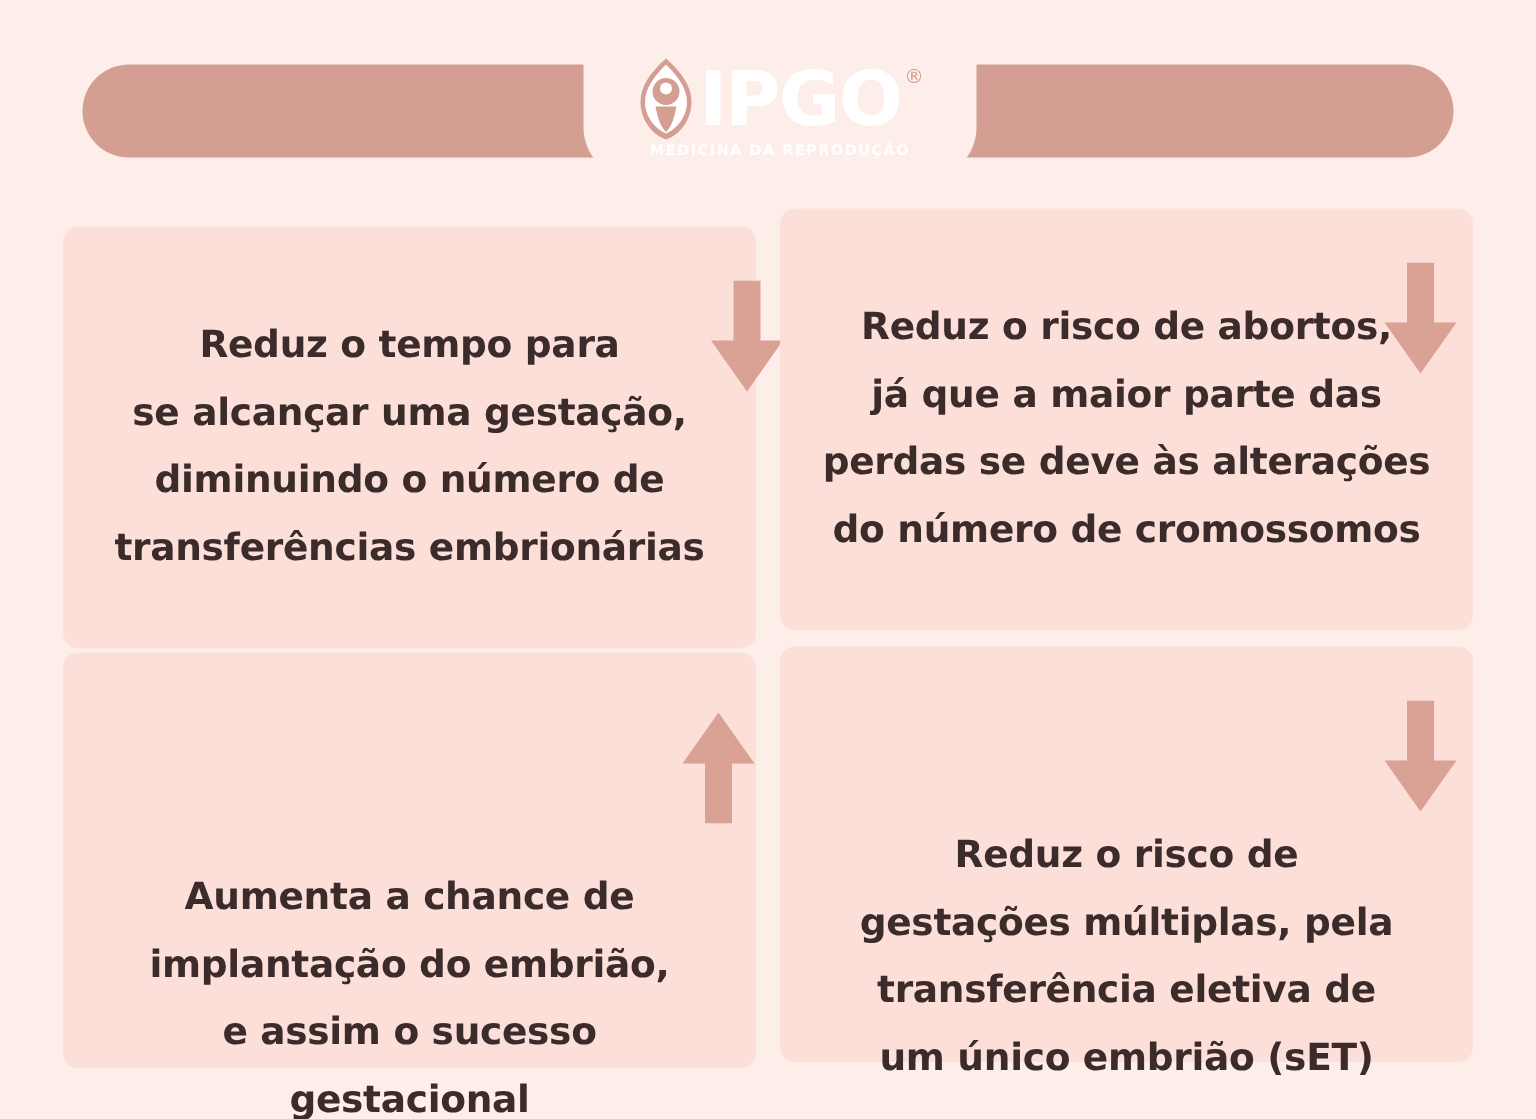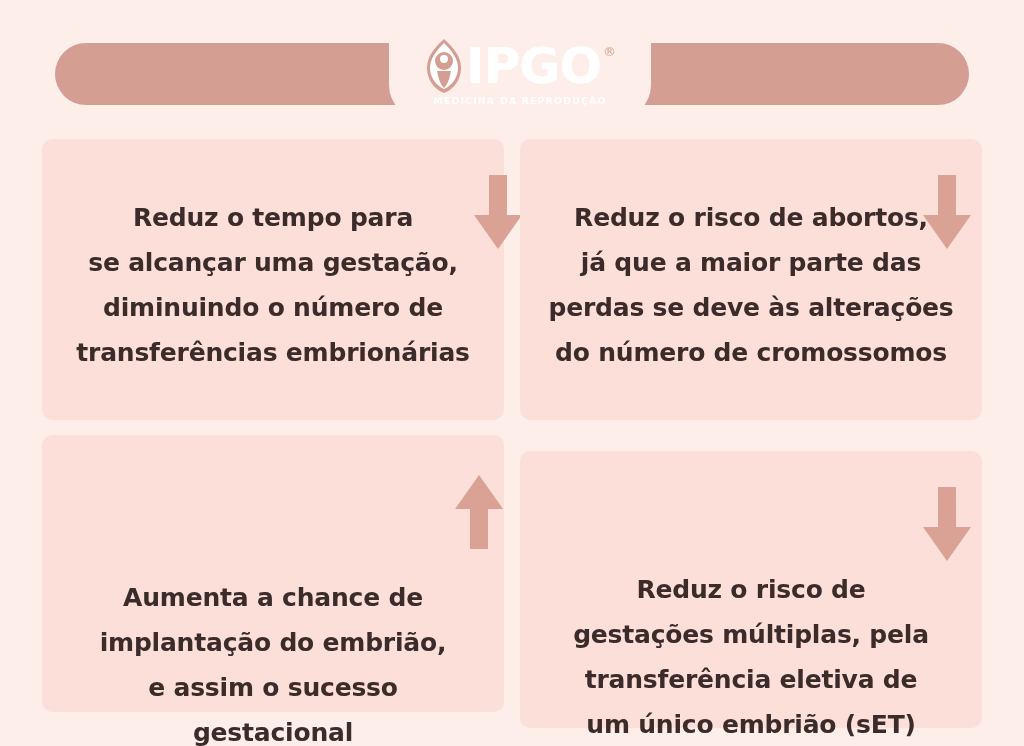--- a/index.html
+++ b/index.html
@@ -91,24 +91,24 @@
     top: 139px;
     width: 940px;
     height: 573px;
   }
   .card {
     position: absolute;
     background: #fbdfd8;
     border-radius: 10px;
     box-sizing: border-box;
   }
-  .card-tl { left: 0px;   top: 0px;   width: 462px; height: 281px; }
+  .card-tl { left: 0px;   top: 12px;   width: 462px; height: 281px; }
   .card-tr { left: 478px; top: 0px;   width: 462px; height: 281px; }
   .card-bl { left: 0px;   top: 296px; width: 462px; height: 277px; }
-  .card-br { left: 478px; top: 312px; width: 462px; height: 277px; }
+  .card-br { left: 478px; top: 292px; width: 462px; height: 277px; }
 
   .card-text {
     position: absolute;
     left: 0;
     right: 0;
     text-align: center;
     font-family: "DejaVu Sans", sans-serif;
     font-weight: bold;
     font-size: 25px;
     line-height: 45px;

